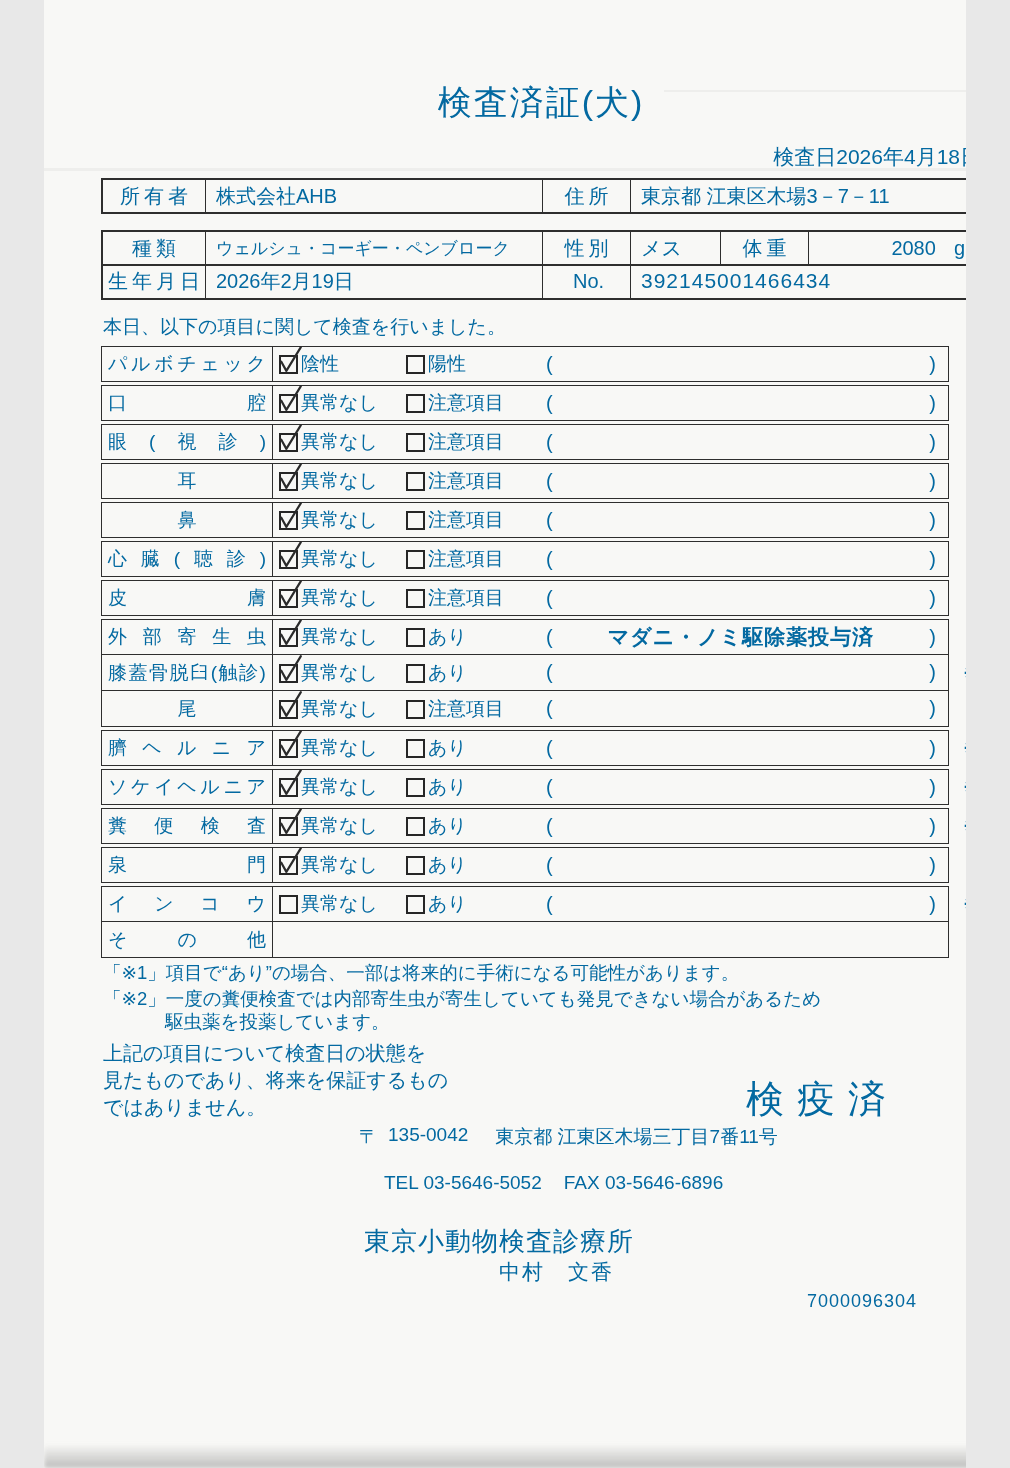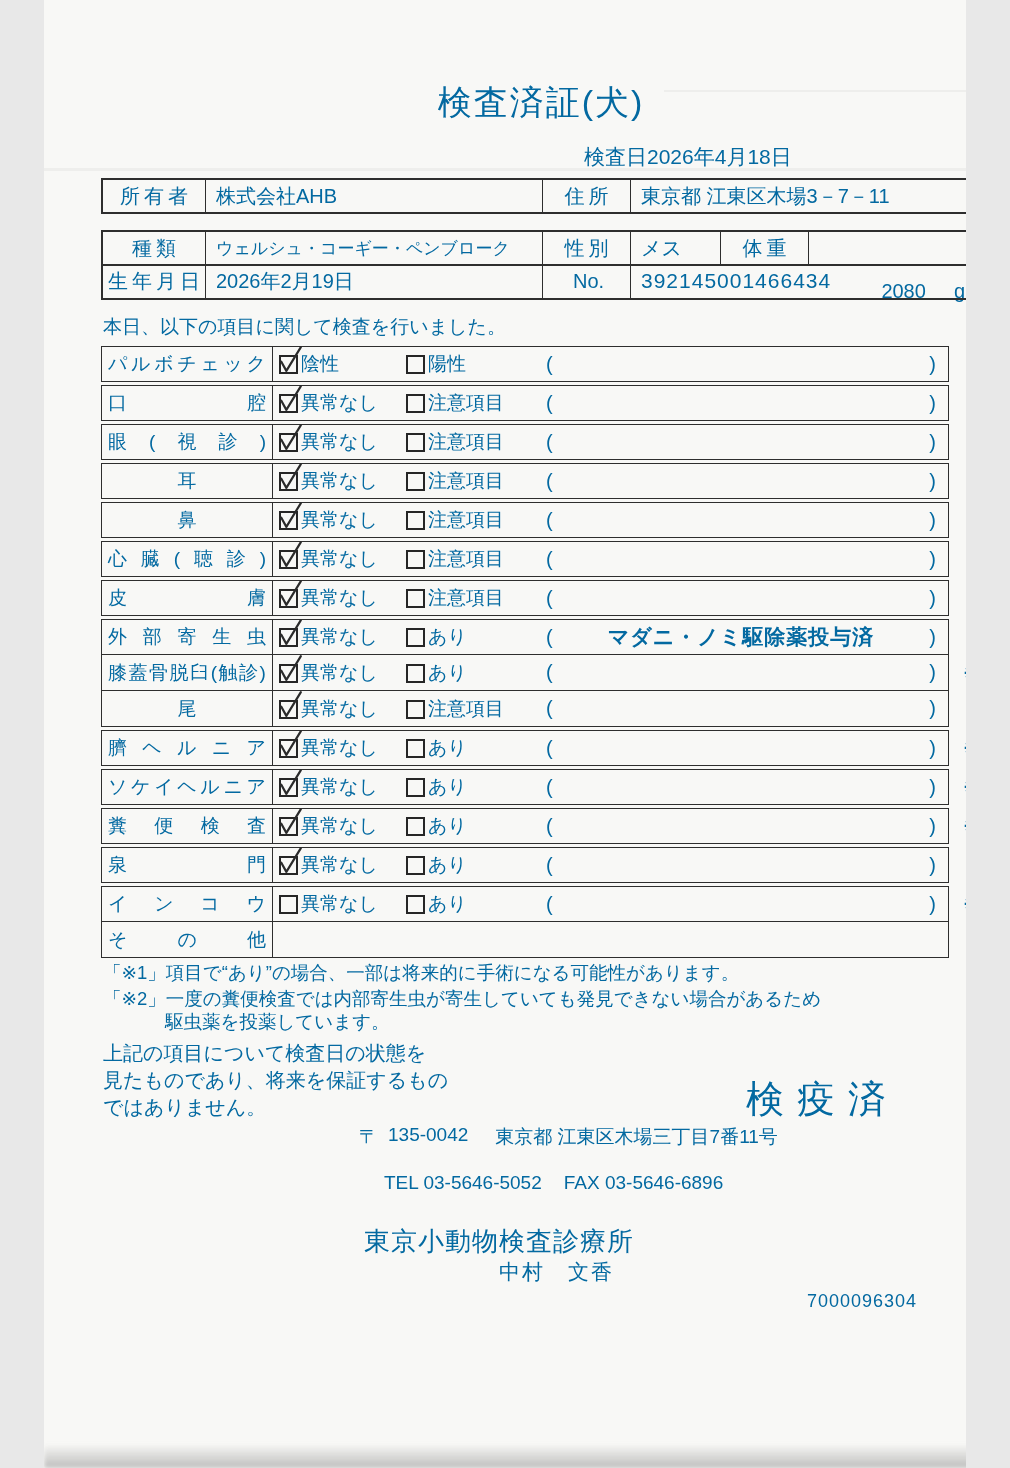--- a/index.html
+++ b/index.html
@@ -13,43 +13,43 @@
     overflow:hidden;
   }
   .content { position:absolute; left:57px; top:0; width:880px; }
 
   .doc-title {
     position:absolute; top:80px; left:0; width:100%;
     text-align:center; font-size:34px; letter-spacing:2px;
   }
 
   .date-line {
-    position:absolute; top:143px; left:483px; right:16px;
-    display:flex; justify-content:flex-start; align-items:center;
+    position:absolute; top:143px; left:483px; right:0;
+    display:flex; justify-content:flex-end; align-items:center;
     font-size:21px;
   }
 
   .hrow {
     position:absolute; left:0; width:880px; height:36px;
     display:flex; box-sizing:border-box;
     border:2px solid #2e2e2e;
     font-size:20px;
   }
   .hrow1 { top:178px; }
   .hrow2 { top:230px; }
   .hrow3 { top:264px; border-top:none; }
   .hcell { display:flex; align-items:center; box-sizing:border-box; height:100%; }
   .hcell.div { border-right:1.5px solid #2e2e2e; }
   .hcell.lab { justify-content:center; letter-spacing:4px; padding-left:4px; }
   .hcell.val { padding-left:10px; }
   .w103 { width:103px; } .w337 { width:337px; } .w88 { width:88px; } .w90 { width:90px; }
   .grow { flex:1; }
   .breed { font-size:17px; }
   .no-val { font-size:21px; letter-spacing:1px; }
-  .weight-cell { flex:1; justify-content:flex-end; padding-right:14px; gap:28px;margin-top:43px; }
+  .weight-cell { flex:1; justify-content:flex-end; padding-right:14px; gap:18px; }
 
   .intro { position:absolute; top:314px; left:2px; font-size:19px; }
 
   .itable { position:absolute; top:346px; left:0; width:848px; }
   .trow {
     position:relative; display:flex; width:848px; height:36px;
     box-sizing:border-box; border:1.6px solid #2e2e2e;
     font-size:19px; align-items:stretch;
   }
   .trow + .trow { margin-top:3px; }

